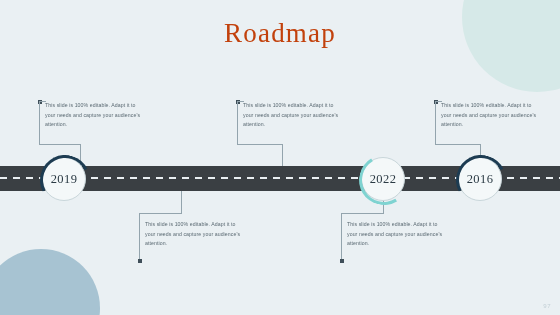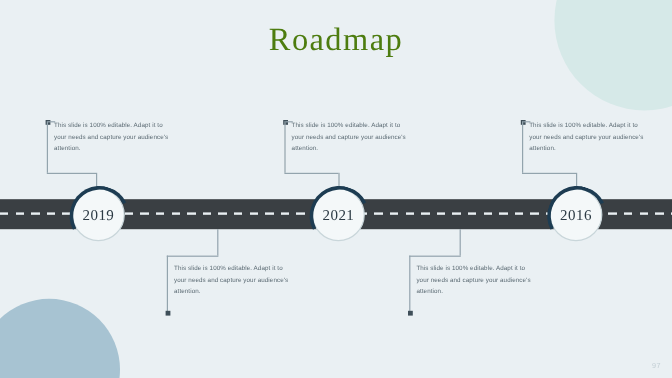--- a/index.html
+++ b/index.html
@@ -39,21 +39,21 @@
   
   .title {
     position: absolute;
     top: 18px;
     left: 0;
     width: 560px;
     text-align: center;
     font-family: "Liberation Serif", serif;
     font-size: 27px;
     letter-spacing: 1.2px;
-    color: #4d7c0f;
+    color: #c2410c;
     font-weight: 400;
   }
 
   
   .bar {
     position: absolute;
     left: 0;
     top: 166px;
     width: 560px;
     height: 25px;
@@ -201,31 +201,31 @@
 
   <div class="callout">
     <div class="c-dot" style="left:434px; top:100px;"></div>
     <div class="c-line h" style="left:436px; top:101px; width:6px;"></div>
     <div class="c-line v" style="left:435px; top:101px; height:43px;"></div>
     <div class="c-line h" style="left:435px; top:144px; width:45px;"></div>
     <div class="c-line v" style="left:480px; top:144px; height:22px;"></div>
     <div class="c-text" style="left:441px; top:101px;">This slide is 100% editable. Adapt it to your needs and capture your audience's attention.</div>
   </div>
 
-  <div class="node" style="left:60px;">
+  <div class="node" style="left:42px;">
     <div class="arc dark"></div>
     <span class="yr">2019</span>
   </div>
 
 
-  <div class="node" style="left:260px;">
-    <div class="arc dark"></div>
-    <span class="yr">2021</span>
-  </div>
-
+
+  <div class="node" style="left:361px;">
+    <div class="arc teal"></div>
+    <span class="yr">2022</span>
+  </div>
 
   <div class="node" style="left:458px;">
     <div class="arc dark"></div>
     <span class="yr">2016</span>
   </div>
 
   <div class="page-num">97</div>
 
 </div>
 

